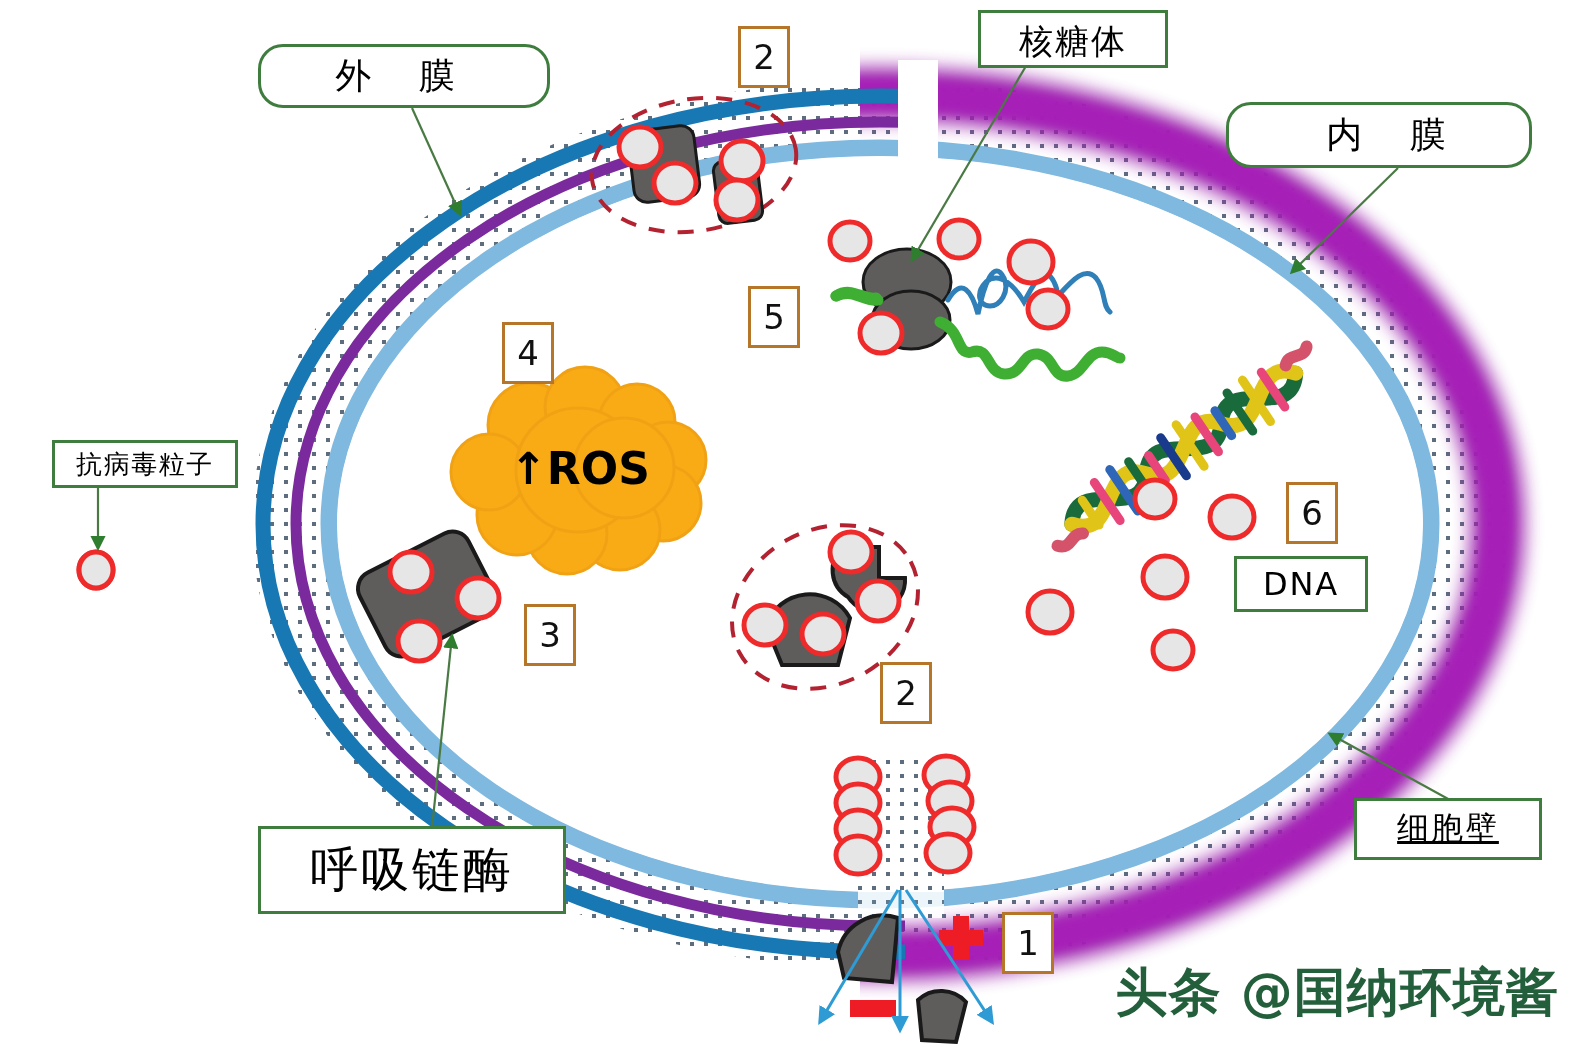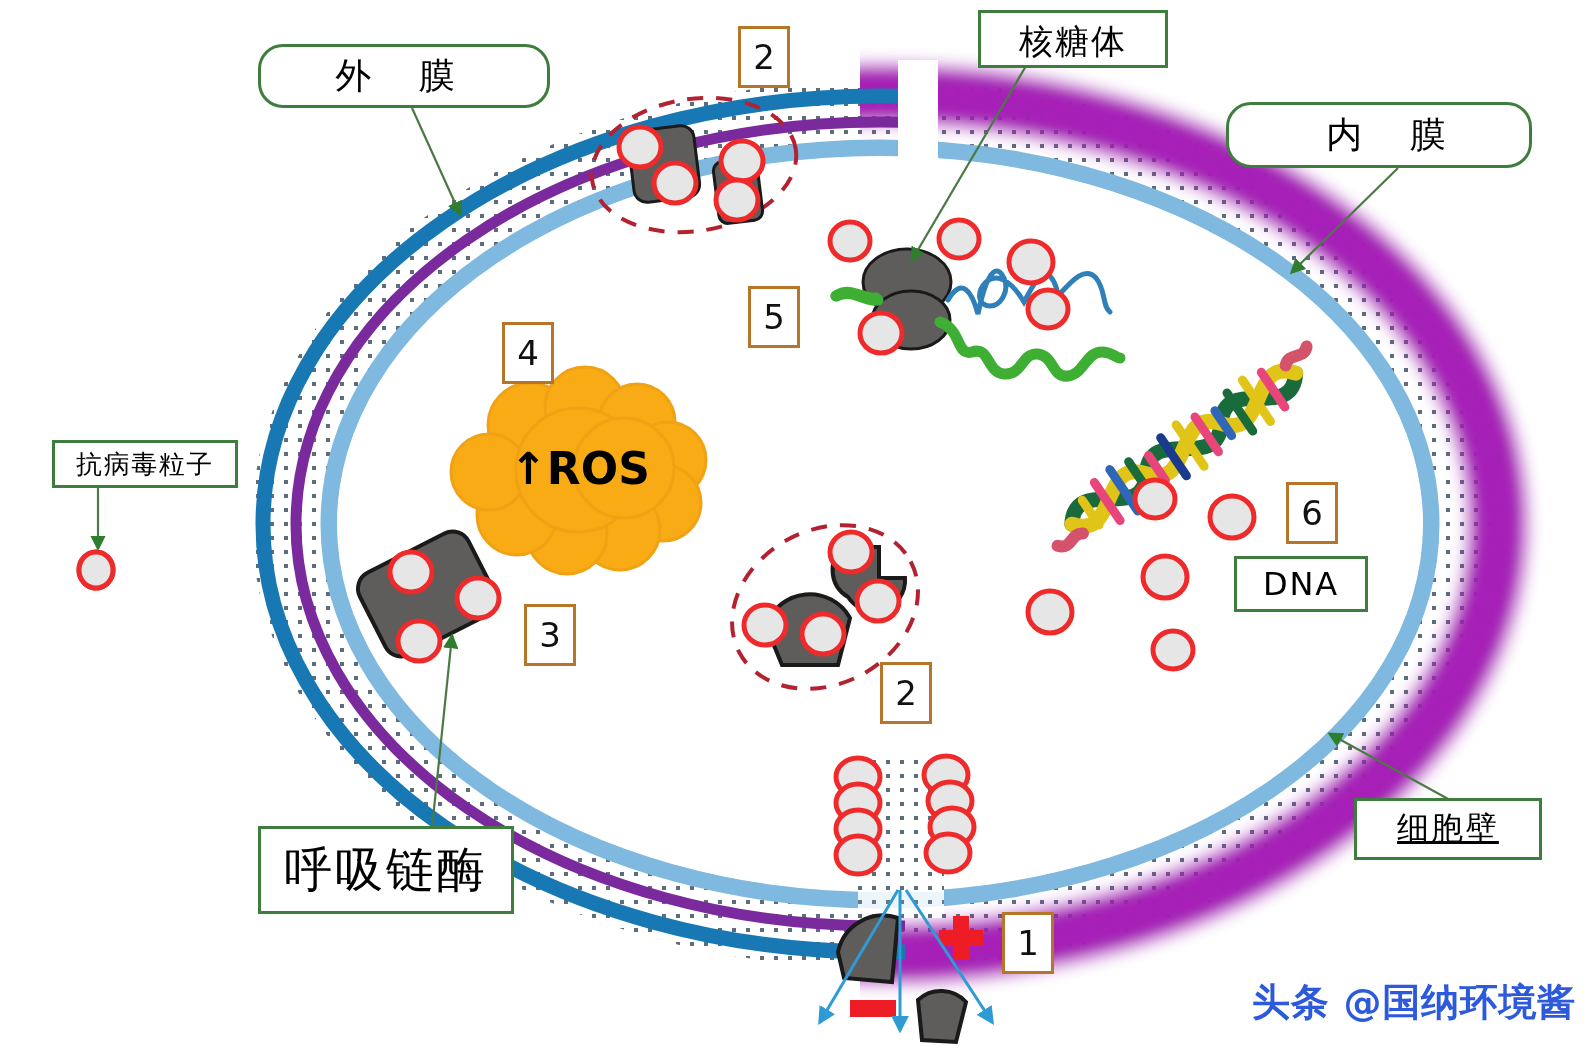--- a/index.html
+++ b/index.html
@@ -25,22 +25,22 @@
   .numbox{
     position:absolute;box-sizing:border-box;
     background:#ffffff;border:3px solid #b5762a;
     display:flex;align-items:center;justify-content:center;
     color:#111;font-size:34px;font-weight:400;
     font-family:"DejaVu Sans","Liberation Sans",sans-serif;
   }
 
   
   .watermark{
-    position:absolute;right:8px;bottom:28px;
-    font-size:38px;font-weight:700;color:#1d4ed8;
+    position:absolute;right:25px;bottom:28px;
+    font-size:52px;font-weight:700;color:#14532d;
     font-family:"DejaVu Sans","Liberation Sans",sans-serif;
     letter-spacing:.02em;white-space:nowrap;
     opacity:.93;
   }
 
   
   .roslabel{
     position:absolute;font-size:44px;font-weight:700;color:#000;
     font-family:"DejaVu Sans","Liberation Sans",sans-serif;
     white-space:nowrap;
@@ -260,21 +260,21 @@
   </div>
 
   <div class="callout wide" style="left:1226px;top:102px;width:306px;height:66px;font-size:36px;padding-left:32px;">
     <span>内  膜</span>
   </div>
 
   <div class="callout" style="left:8px;top:440px;width:186px;height:48px;font-size:26px;margin-left:44px;">
     <span>抗病毒粒子</span>
   </div>
 
-  <div class="callout" style="left:258px;top:826px;width:256px;height:88px;font-size:48px;">
+  <div class="callout" style="left:258px;top:826px;width:308px;height:88px;font-size:48px;">
     <span>呼吸链酶</span>
   </div>
 
   <div class="callout" style="left:1354px;top:798px;width:188px;height:62px;font-size:32px;text-decoration:underline;">
     <span>细胞壁</span>
   </div>
 
   <div class="callout" style="left:1234px;top:556px;width:134px;height:56px;font-size:32px;">
     <span>DNA</span>
   </div>

